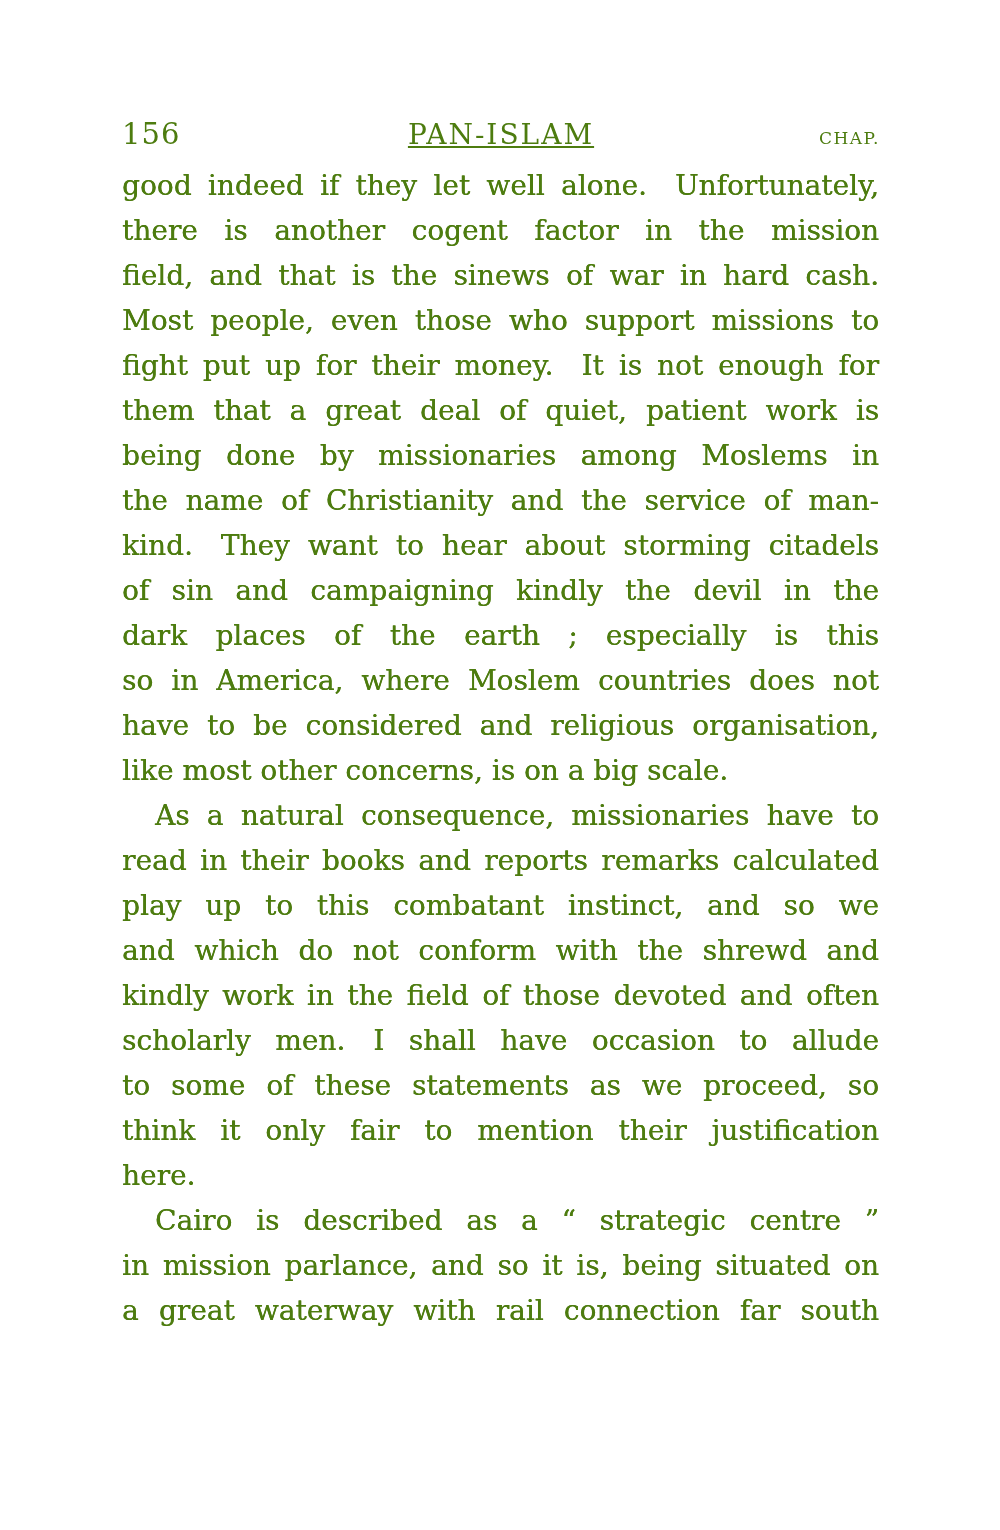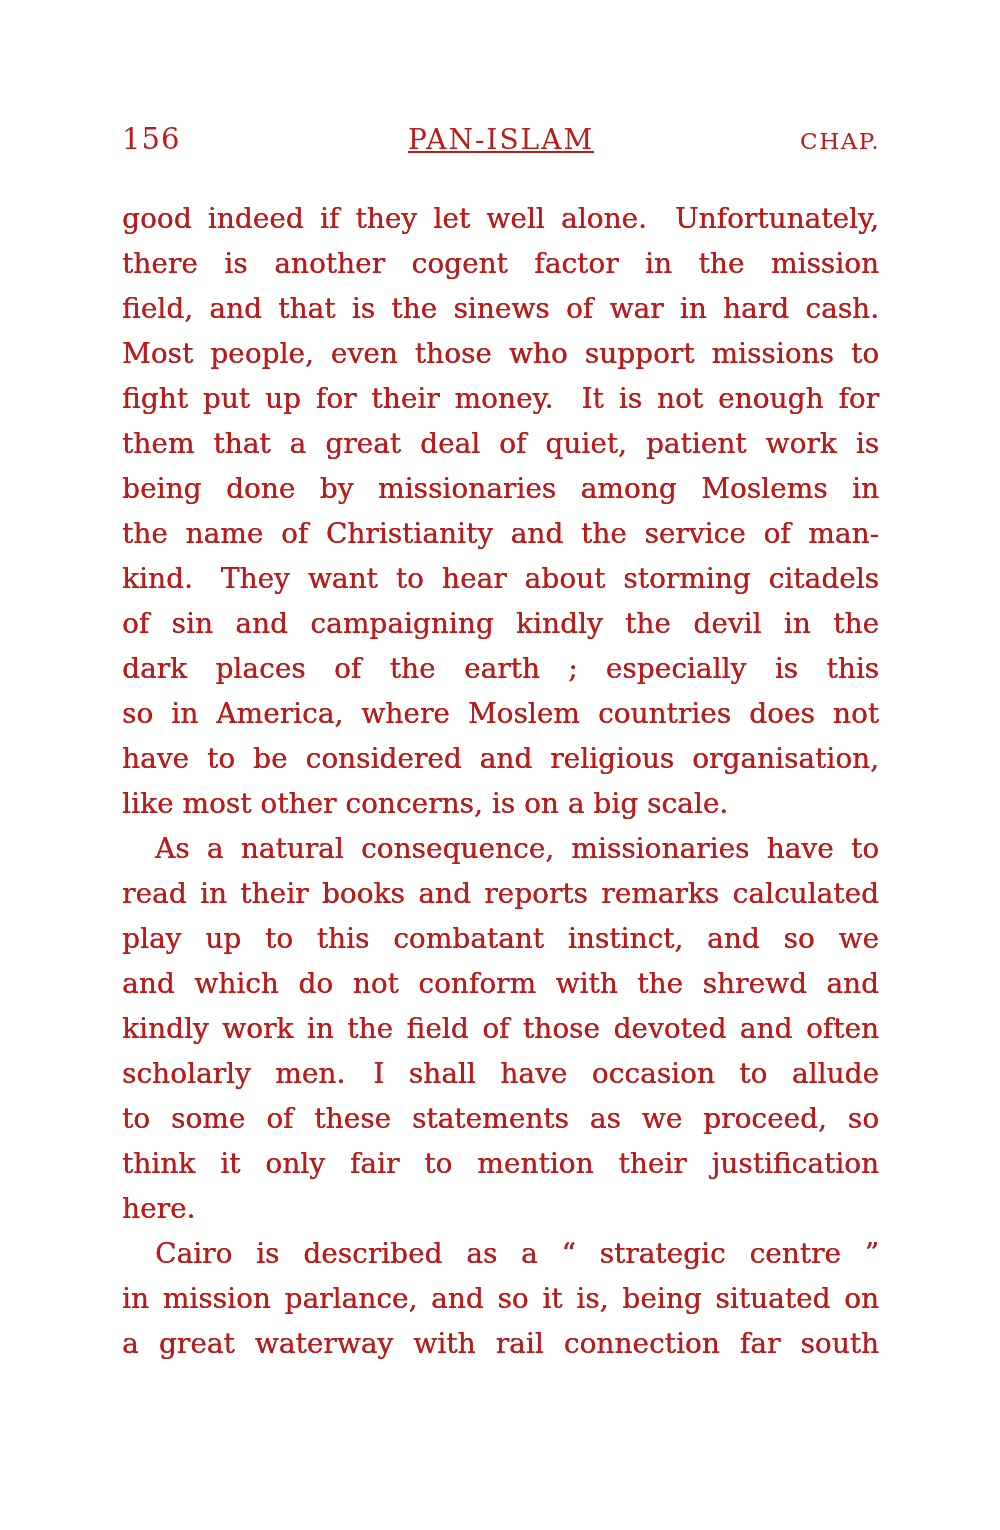--- a/index.html
+++ b/index.html
@@ -7,21 +7,21 @@
     padding: 0;
     background: #ffffff;
   }
   .page {
     position: relative;
     width: 1000px;
     height: 1530px;
     background: #ffffff;
     overflow: hidden;
     font-family: "DejaVu Serif", "Liberation Serif", serif;
-    color: #b91c1c;
+    color: #4d7c0f;
   }
   
   .page-header {
     position: absolute;
     top: 110px;
     left: 122px;
     width: 758px;
     display: grid;
     grid-template-columns: 1fr auto 1fr;
     align-items: baseline;
@@ -33,28 +33,28 @@
     font-variant-numeric: oldstyle-nums;
   }
   .running-title {
     justify-self: center;
     font-size: 28px;
     letter-spacing: 2px;
     text-decoration: underline;
   }
   .chap-label {
     justify-self: end;
-    font-size: 23px;
+    font-size: 17px;
     letter-spacing: 1.5px;
     margin-top: 18px;
   }
   
   .page-body {
     position: absolute;
-    top: 196px;
+    top: 163px;
     left: 122px;
     width: 757px;
   }
   .line {
     font-size: 28px;
     line-height: 45px;
     height: 45px;
     white-space: normal;
     text-align: justify;
     text-align-last: justify;

